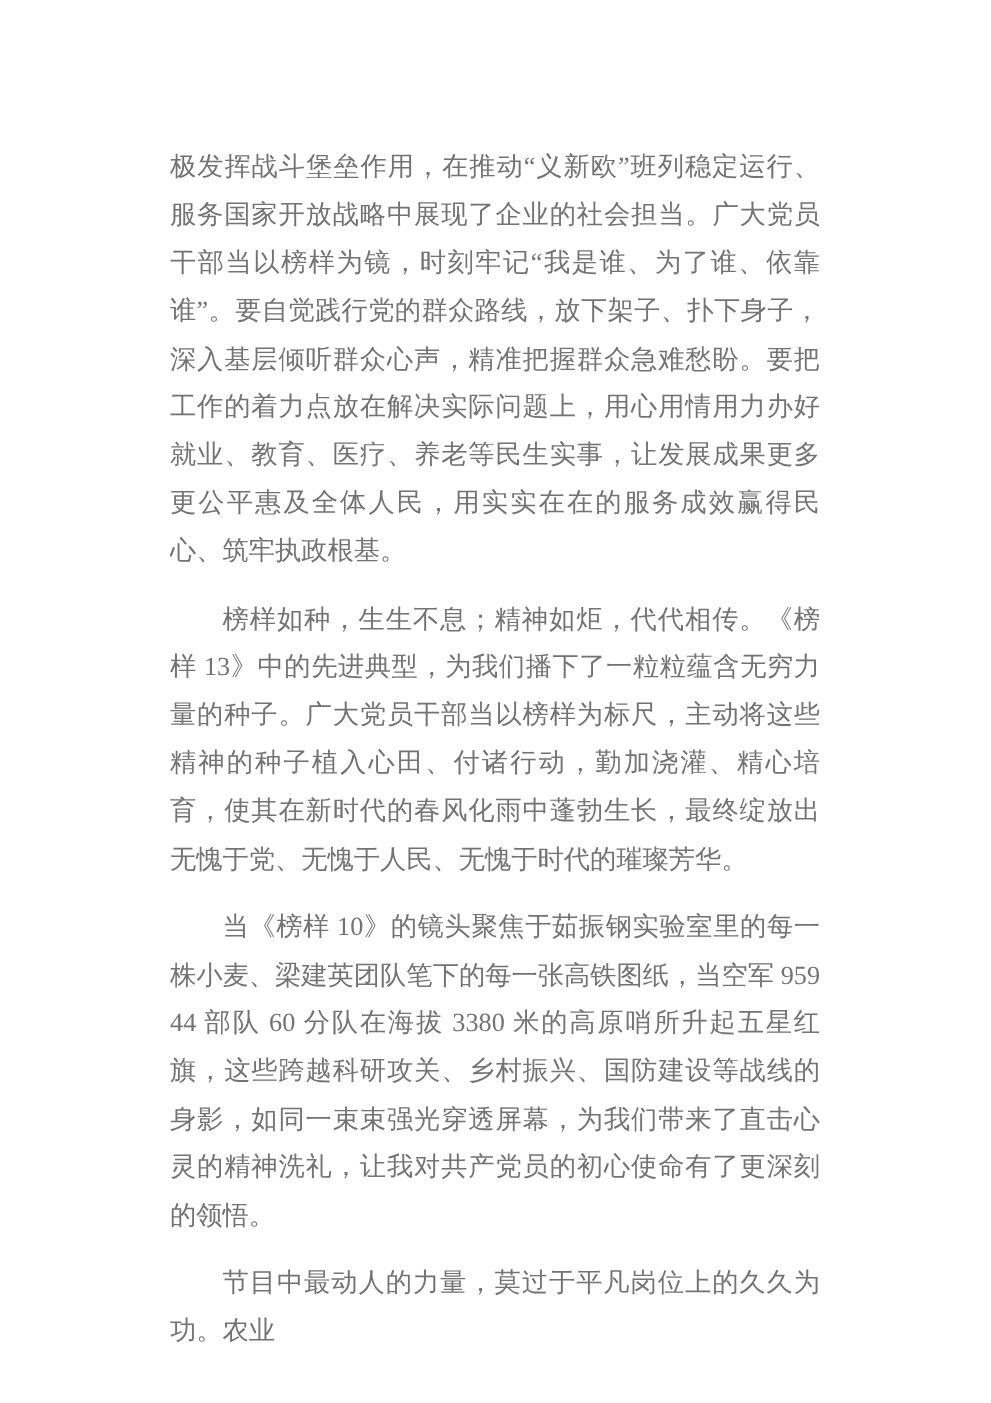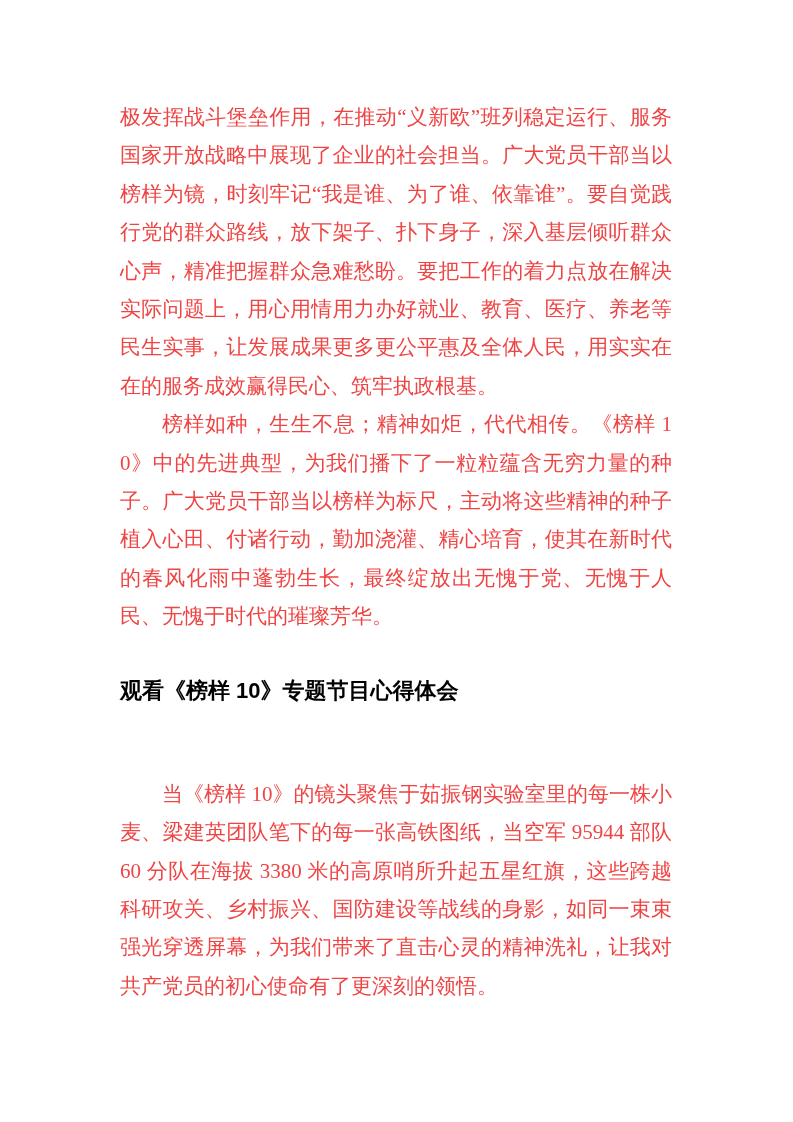--- a/index.html
+++ b/index.html
@@ -13,25 +13,25 @@
     height: 1122px;
     background: #ffffff;
     overflow: hidden;
     box-sizing: border-box;
   }
   .content {
     box-sizing: border-box;
     padding: 98px 121px 0 120px;
   }
   .para {
-    margin: 0;
+    margin: 16px;
     font-family: "Liberation Serif", "DejaVu Serif", serif;
     font-size: 21px;
     line-height: 38.4px;
-    color: #ef4444;
+    color: #737373;
     text-align: justify;
     text-justify: inter-ideograph;
     text-indent: 2em;
     word-break: break-all;
   }
   .para.no-indent {
     text-indent: 0;
   }
   .doc-heading {
     margin: 35px 0 64px 0;
@@ -44,21 +44,21 @@
   }
 </style>
 </head>
 <body>
 
 <div class="page">
   <div class="content">
 
     <p class="para no-indent">极发挥战斗堡垒作用，在推动“义新欧”班列稳定运行、服务国家开放战略中展现了企业的社会担当。广大党员干部当以榜样为镜，时刻牢记“我是谁、为了谁、依靠谁”。要自觉践行党的群众路线，放下架子、扑下身子，深入基层倾听群众心声，精准把握群众急难愁盼。要把工作的着力点放在解决实际问题上，用心用情用力办好就业、教育、医疗、养老等民生实事，让发展成果更多更公平惠及全体人民，用实实在在的服务成效赢得民心、筑牢执政根基。</p>
 
-    <p class="para">榜样如种，生生不息；精神如炬，代代相传。《榜样 10》中的先进典型，为我们播下了一粒粒蕴含无穷力量的种子。广大党员干部当以榜样为标尺，主动将这些精神的种子植入心田、付诸行动，勤加浇灌、精心培育，使其在新时代的春风化雨中蓬勃生长，最终绽放出无愧于党、无愧于人民、无愧于时代的璀璨芳华。</p>
+    <p class="para">榜样如种，生生不息；精神如炬，代代相传。《榜样 13》中的先进典型，为我们播下了一粒粒蕴含无穷力量的种子。广大党员干部当以榜样为标尺，主动将这些精神的种子植入心田、付诸行动，勤加浇灌、精心培育，使其在新时代的春风化雨中蓬勃生长，最终绽放出无愧于党、无愧于人民、无愧于时代的璀璨芳华。</p>
 
-    <h2 class="doc-heading">观看《榜样 10》专题节目心得体会</h2>
 
     <p class="para">当《榜样 10》的镜头聚焦于茹振钢实验室里的每一株小麦、梁建英团队笔下的每一张高铁图纸，当空军 95944 部队 60 分队在海拔 3380 米的高原哨所升起五星红旗，这些跨越科研攻关、乡村振兴、国防建设等战线的身影，如同一束束强光穿透屏幕，为我们带来了直击心灵的精神洗礼，让我对共产党员的初心使命有了更深刻的领悟。</p>
 
+    <p class="para">节目中最动人的力量，莫过于平凡岗位上的久久为功。农业</p>
 
   </div>
 </div>
 
 </body></html>

